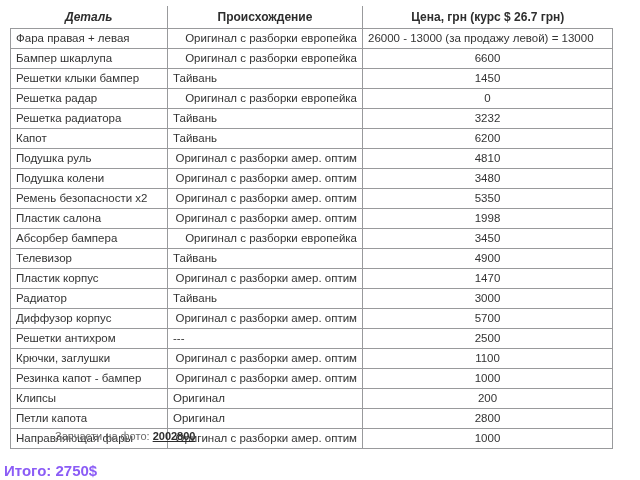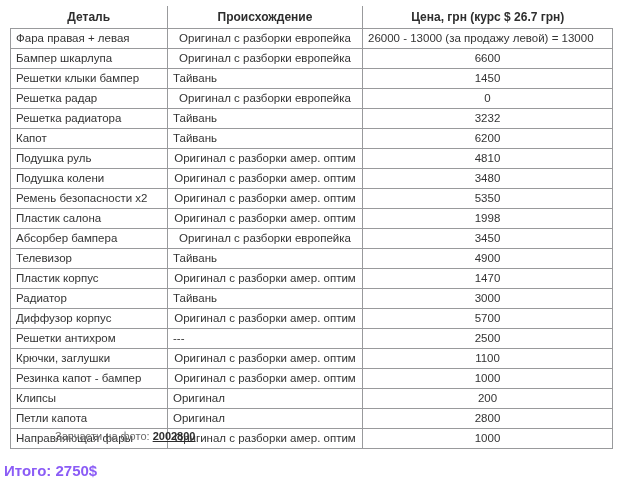--- a/index.html
+++ b/index.html
@@ -56,31 +56,31 @@
 
   table.parts-table thead th {
     font-weight: bold;
     text-align: center;
     font-size: 12px;
     height: 22px;
     line-height: 22px;
     border-top: none;
     color: #2e2e2e;
   }
-  table.parts-table thead th.first-head { border-left: none; }
+  table.parts-table thead th.first-head { border-left: none; font-style: italic; }
   table.parts-table thead th.last-head  { border-right: none; }
 
   td.part-cell {
     text-align: left;
     border-left: 1px solid #999a9c;
   }
   td.origin-cell {
   }
   td.origin-cell.origin-left {
-    text-align: center;
+    text-align: right;
   }
   td.price-cell {
     text-align: center;
     border-right: none;
   }
   td.price-cell.price-long {
     text-align: left;
   }
 
   

